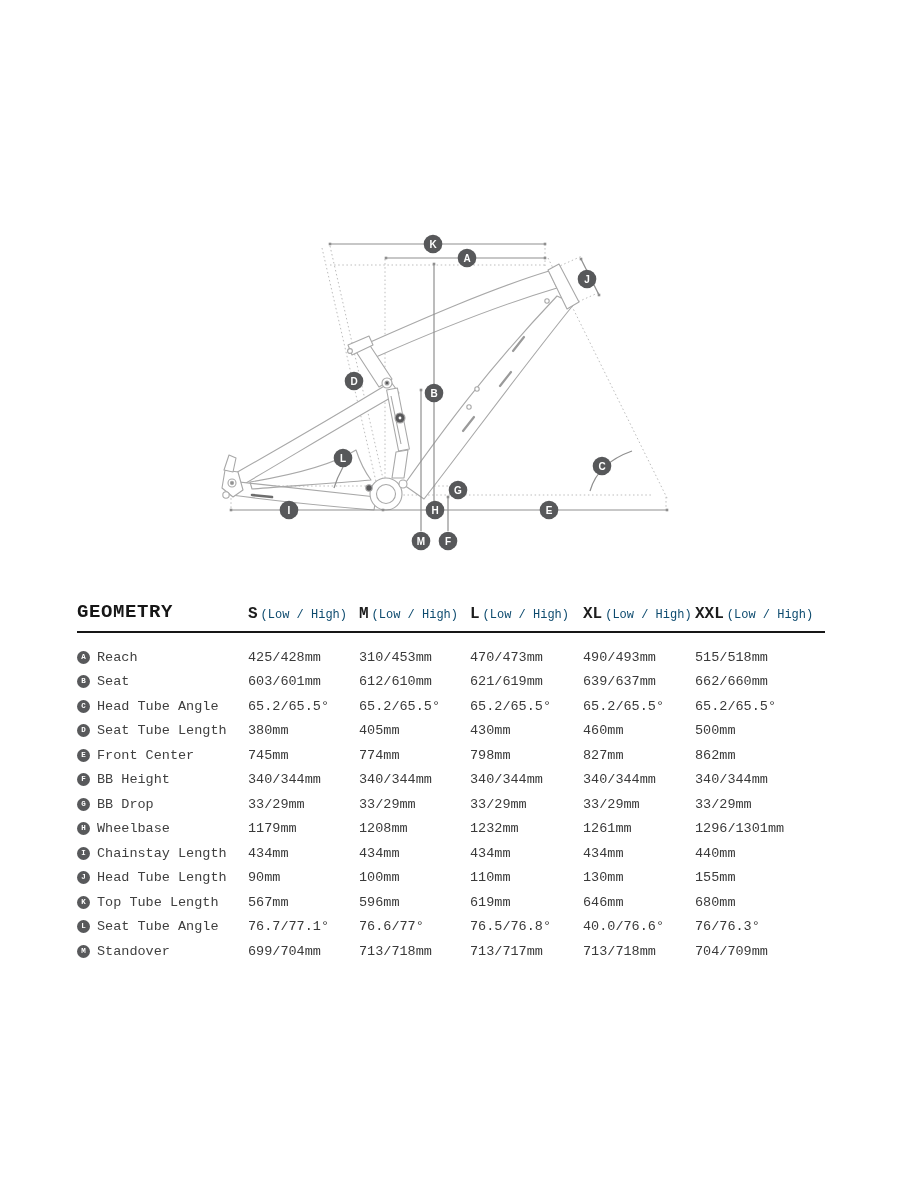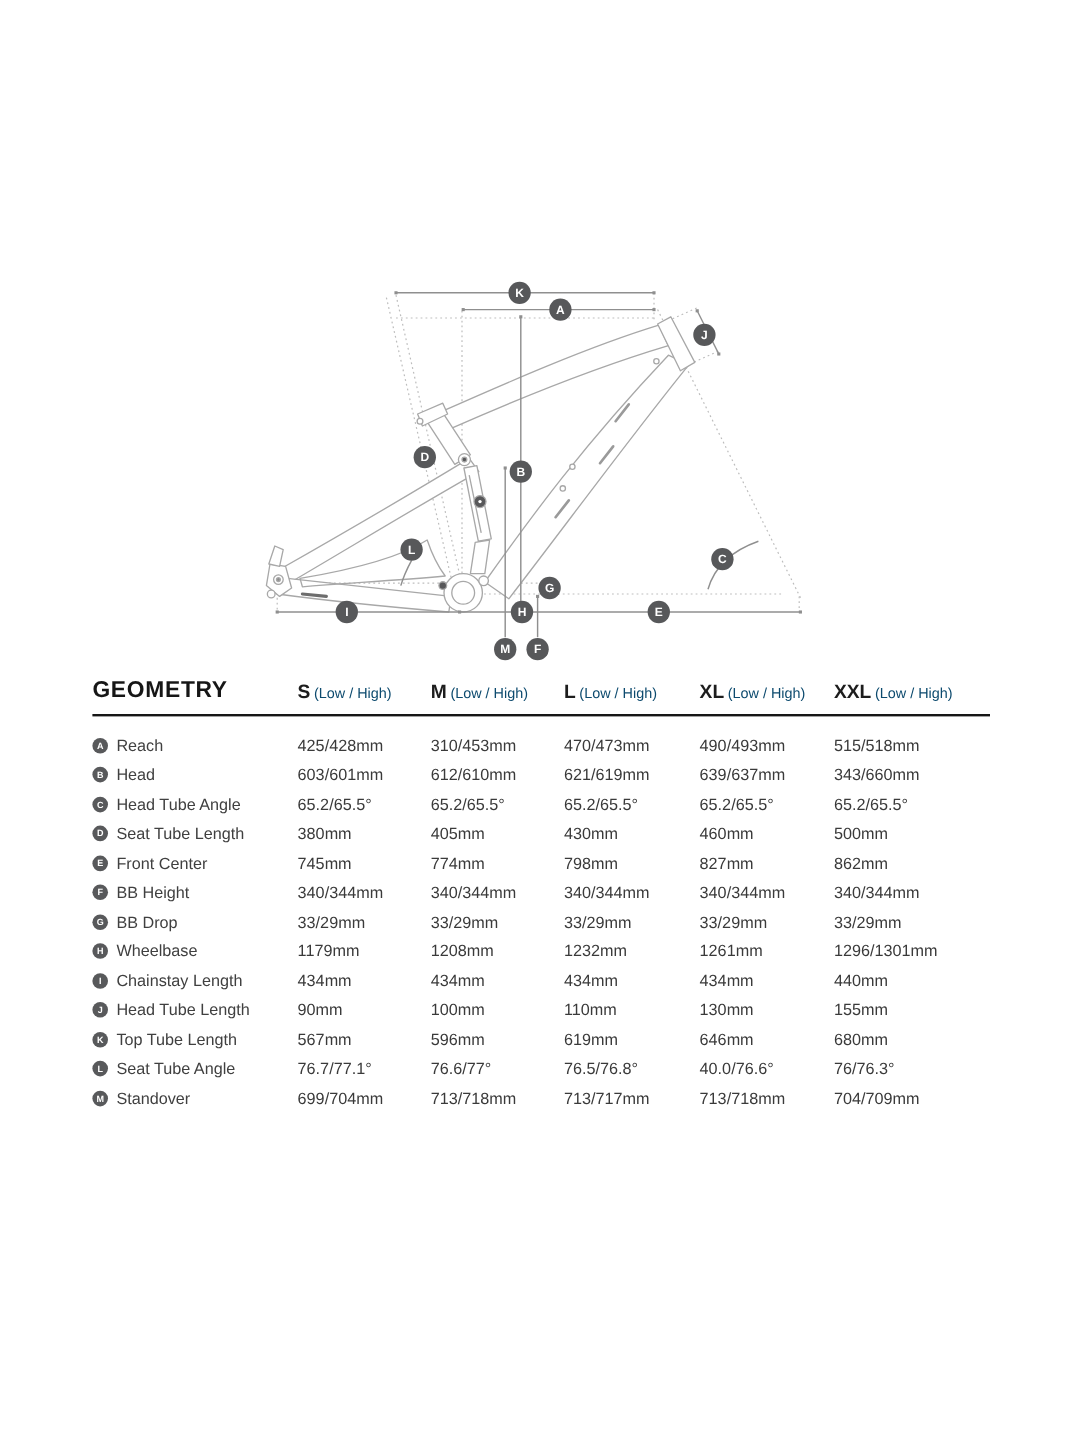--- a/index.html
+++ b/index.html
@@ -1,21 +1,21 @@
 <!DOCTYPE html>
 <html><head>
 <meta charset="utf-8">
 <style>
   html,body{margin:0;padding:0;background:#ffffff;}
   .page{position:relative;width:900px;height:1200px;background:#ffffff;overflow:hidden;
         font-family:"Liberation Sans", sans-serif;}
   svg#diagram{position:absolute;left:0;top:0;}
   .marker-letter{font:700 10px "Liberation Sans", sans-serif;fill:#ffffff;text-anchor:middle;}
 
-  .geo-table{position:absolute;left:77px;top:565px;width:748px;color:#2b2b2b;}
+  .geo-table{position:absolute;left:77px;top:601px;width:748px;color:#2b2b2b;font-family:Liberation Mono, monospace;}
   .geo-header{display:grid;grid-template-columns:171px 111px 111px 113px 112px 130px;
               align-items:end;padding-bottom:8px;border-bottom:2px solid #161616;}
   .geo-title{font-size:19px;font-weight:700;letter-spacing:.6px;color:#161616;}
   .col-header{white-space:nowrap;}
   .col-size{font-size:16px;font-weight:700;color:#1d1d1d;}
   .col-suffix{font-size:12px;font-weight:400;color:#0c4a6e;margin-left:3px;}
   .geo-rows{margin-top:12px;}
   .geo-row{display:grid;grid-template-columns:171px 111px 111px 113px 112px 130px;
            height:24.5px;align-items:center;}
   .row-label-cell{display:flex;align-items:center;}
@@ -205,27 +205,27 @@
   <div class="cell">425/428mm</div>
           <div class="cell">310/453mm</div>
           <div class="cell">470/473mm</div>
           <div class="cell">490/493mm</div>
           <div class="cell">515/518mm</div>
         </div>
 
   <div class="geo-row">
     <div class="row-label-cell">
       <span class="badge-sm">B</span>
-      <span class="row-label">Head</span>
+      <span class="row-label">Seat</span>
     </div>
   <div class="cell">603/601mm</div>
           <div class="cell">612/610mm</div>
           <div class="cell">621/619mm</div>
           <div class="cell">639/637mm</div>
-          <div class="cell">343/660mm</div>
+          <div class="cell">662/660mm</div>
         </div>
 
   <div class="geo-row">
     <div class="row-label-cell">
       <span class="badge-sm">C</span>
       <span class="row-label">Head Tube Angle</span>
     </div>
   <div class="cell">65.2/65.5°</div>
           <div class="cell">65.2/65.5°</div>
           <div class="cell">65.2/65.5°</div>

